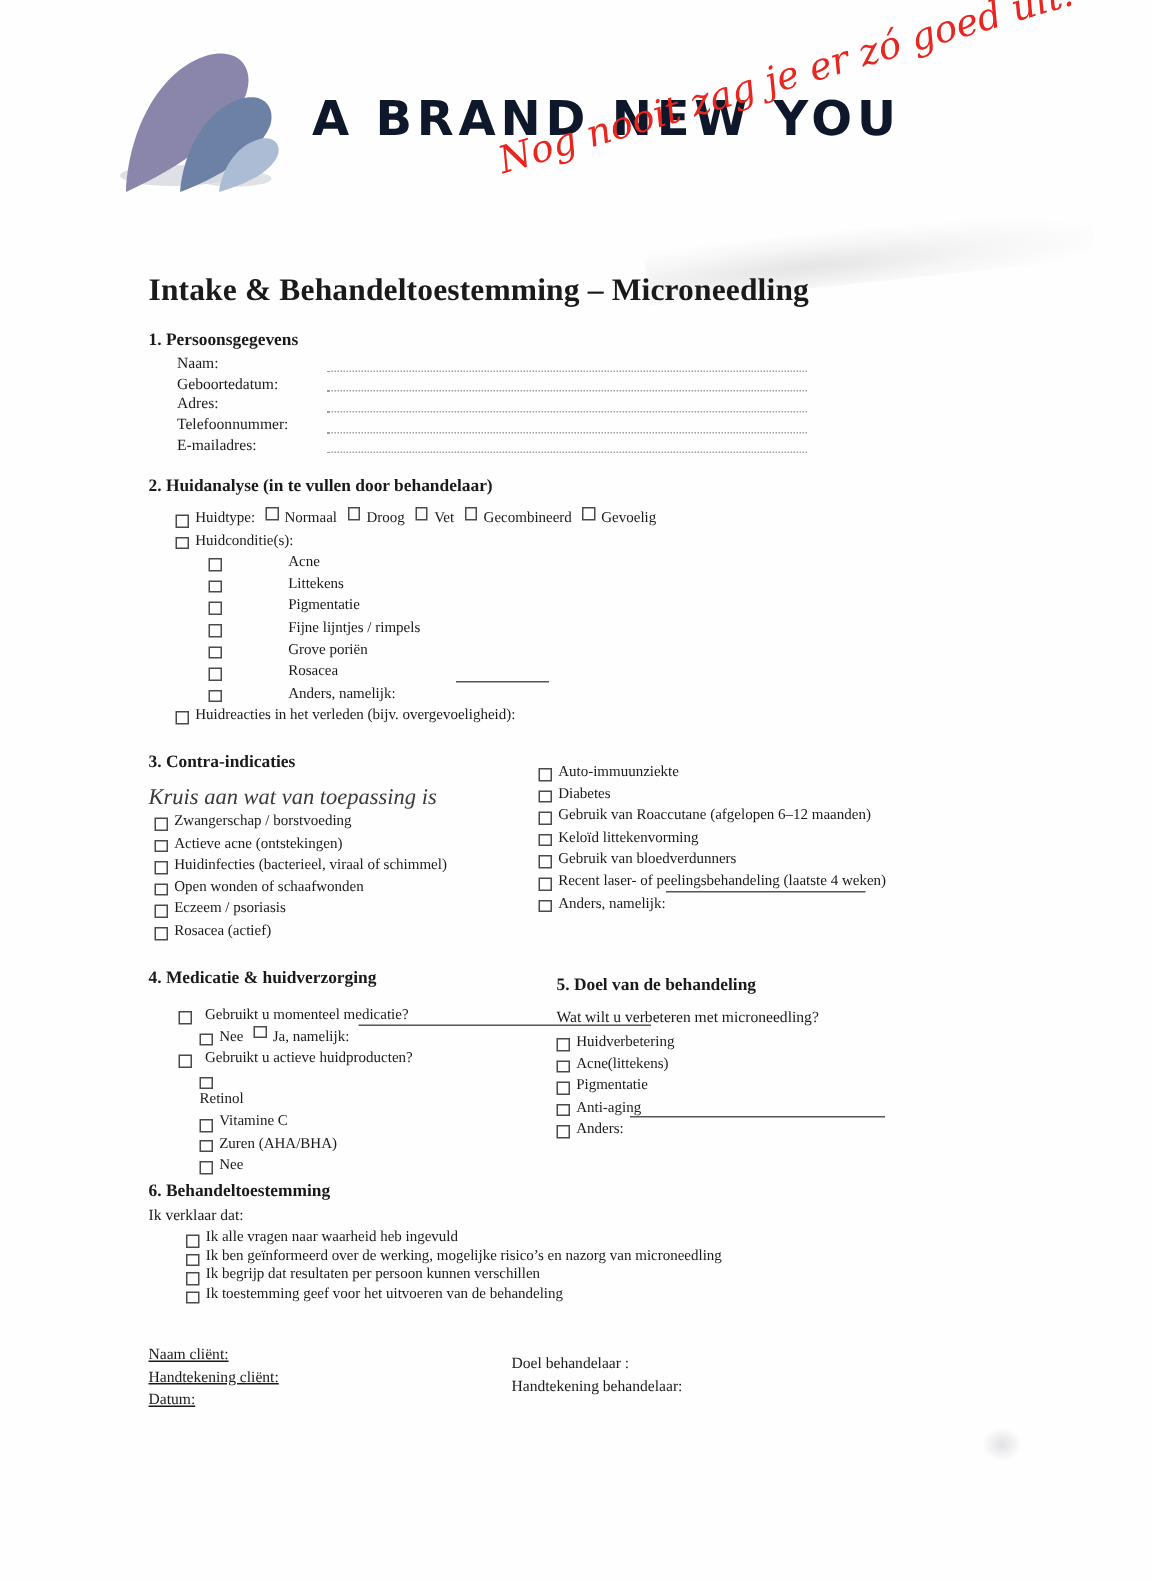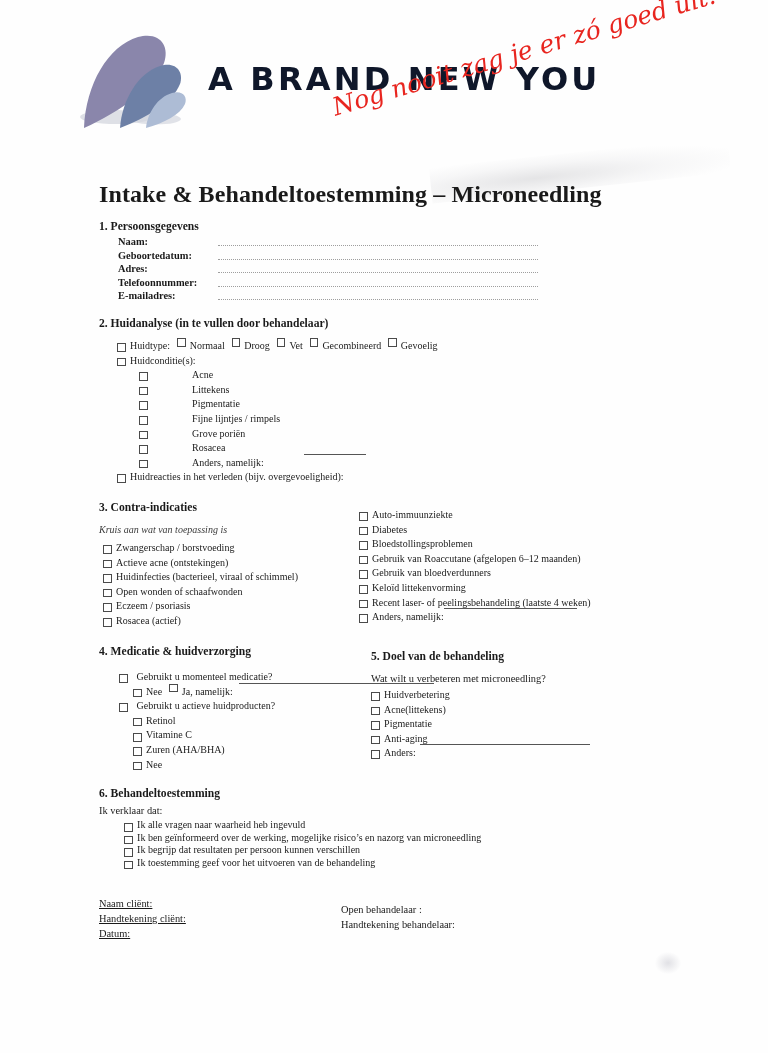--- a/index.html
+++ b/index.html
@@ -76,53 +76,52 @@
 
   
   .form {
     position: absolute;
     left: 0; top: 0;
     width: 768px;
   }
   .doc-title {
     position: absolute;
     left: 99px; top: 181px;
-    font-size: 24px;
+    font-size: 21px;
     font-weight: bold;
     letter-spacing: .1px;
     white-space: nowrap;
   }
 
   .sec-head {
     position: absolute;
     font-size: 11.6px;
     font-weight: bold;
     white-space: nowrap;
   }
   .sec-sub {
     position: absolute;
-    font-size: 10px;
+    font-size: 15px;
     font-style: italic;
     color: #3a3a3a;
     white-space: nowrap;
   }
   .plain {
     position: absolute;
     font-size: 10.4px;
     white-space: nowrap;
   }
 
   
   .field-list { position: absolute; left: 118px; top: 236px; width: 420px; }
   .field-row {
     display: flex;
-    align-items: flex-start;
+    align-items: center;
     height: 13.6px;
     font-size: 10.4px;
-    font-weight: bold;
   }
   .field-label { width: 100px; flex: none; }
   .dots {
     flex: 1;
     position: relative;
     height: 9px;
     border-bottom: 1.4px dotted #8e8e8e;
     opacity: .85;
   }
 
@@ -318,33 +317,29 @@
       <div class="cb-row">
         <span class="box"></span>
         <span>Auto-immuunziekte</span>
       </div>
       <div class="cb-row">
         <span class="box"></span>
         <span>Diabetes</span>
       </div>
       <div class="cb-row">
         <span class="box"></span>
-        <span>Bloedstollingsproblemen</span>
-      </div>
-      <div class="cb-row">
-        <span class="box"></span>
         <span>Gebruik van Roaccutane (afgelopen 6–12 maanden)</span>
       </div>
       <div class="cb-row">
         <span class="box"></span>
+        <span>Keloïd littekenvorming</span>
+      </div>
+      <div class="cb-row">
+        <span class="box"></span>
         <span>Gebruik van bloedverdunners</span>
-      </div>
-      <div class="cb-row">
-        <span class="box"></span>
-        <span>Keloïd littekenvorming</span>
       </div>
       <div class="cb-row">
         <span class="box"></span>
         <span>Recent laser- of peelingsbehandeling (laatste 4 weken)</span>
       </div>
       <div class="cb-row">
         <span class="box"></span>
         <span>Anders, namelijk:</span>
         <span class="rule r-mid"></span>
       </div>
@@ -361,21 +356,21 @@
         <span class="box"></span>
         <span>Nee</span>
         <span class="inline-box"></span>
         <span>Ja, namelijk:</span>
         <span class="rule r-xlong" style="margin-left:6px;"></span>
       </div>
       <div class="cb-row">
         <span class="box" style="margin-right:9px;"></span>
         <span>Gebruikt u actieve huidproducten?</span>
       </div>
-      <div class="cb-row" style="margin-left:14px;">
+      <div class="cb-row" style="margin-left:14px;flex-direction:column;">
         <span class="box"></span>
         <span>Retinol</span>
       </div>
       <div class="cb-row" style="margin-left:14px;align-items:center;">
         <span class="box"></span>
         <span>Vitamine C</span>
       </div>
       <div class="cb-row" style="margin-left:14px;">
         <span class="box"></span>
         <span>Zuren (AHA/BHA)</span>
@@ -437,18 +432,18 @@
       </div>
     </div>
 
     <div class="sig-block" style="left:99px; top:896px;text-decoration:underline;">
       <div>Naam cliënt:</div>
       <div>Handtekening cliënt:</div>
       <div>Datum:</div>
     </div>
 
     <div class="sig-block" style="left:341px; top:902px;">
-      <div>Open behandelaar :</div>
+      <div>Doel behandelaar :</div>
       <div>Handtekening behandelaar:</div>
     </div>
 
   </div>
 </div>
 
 </body></html>

